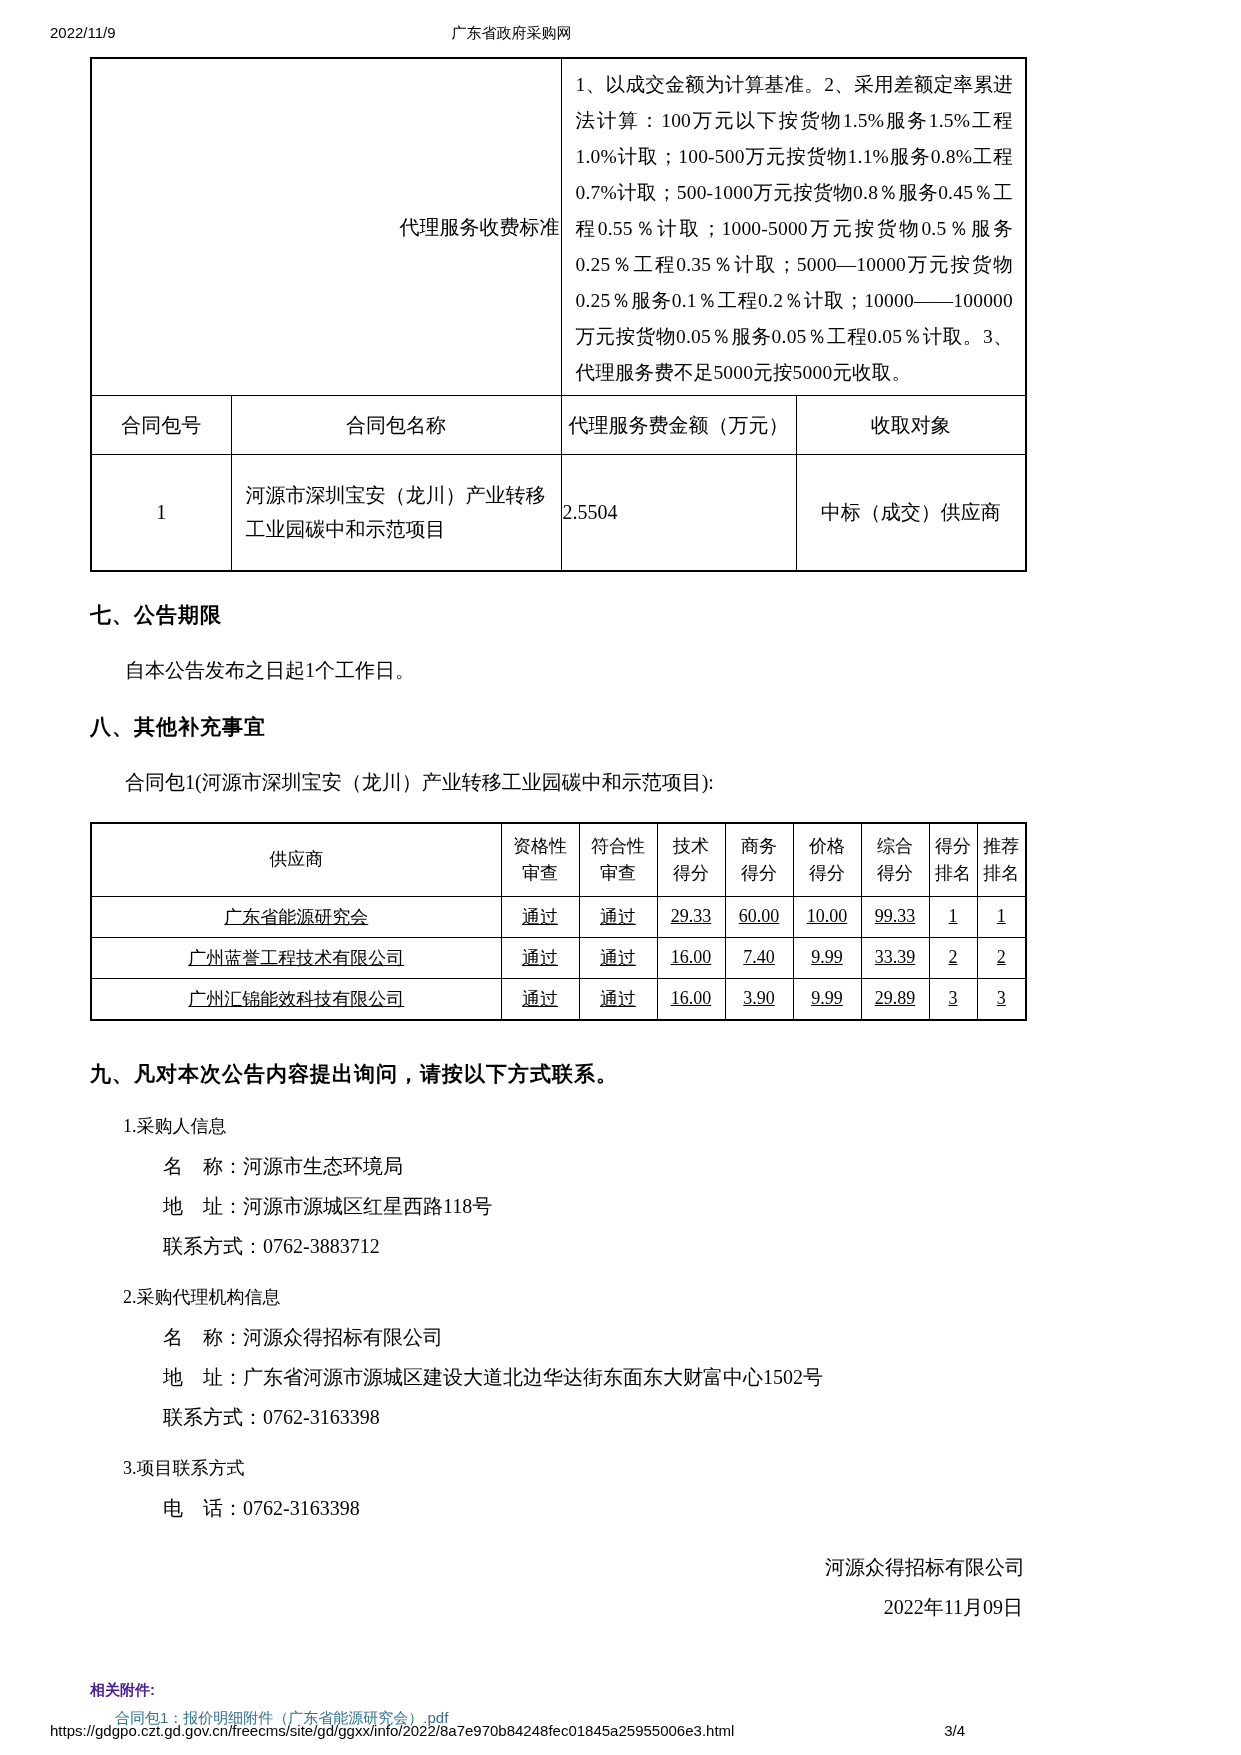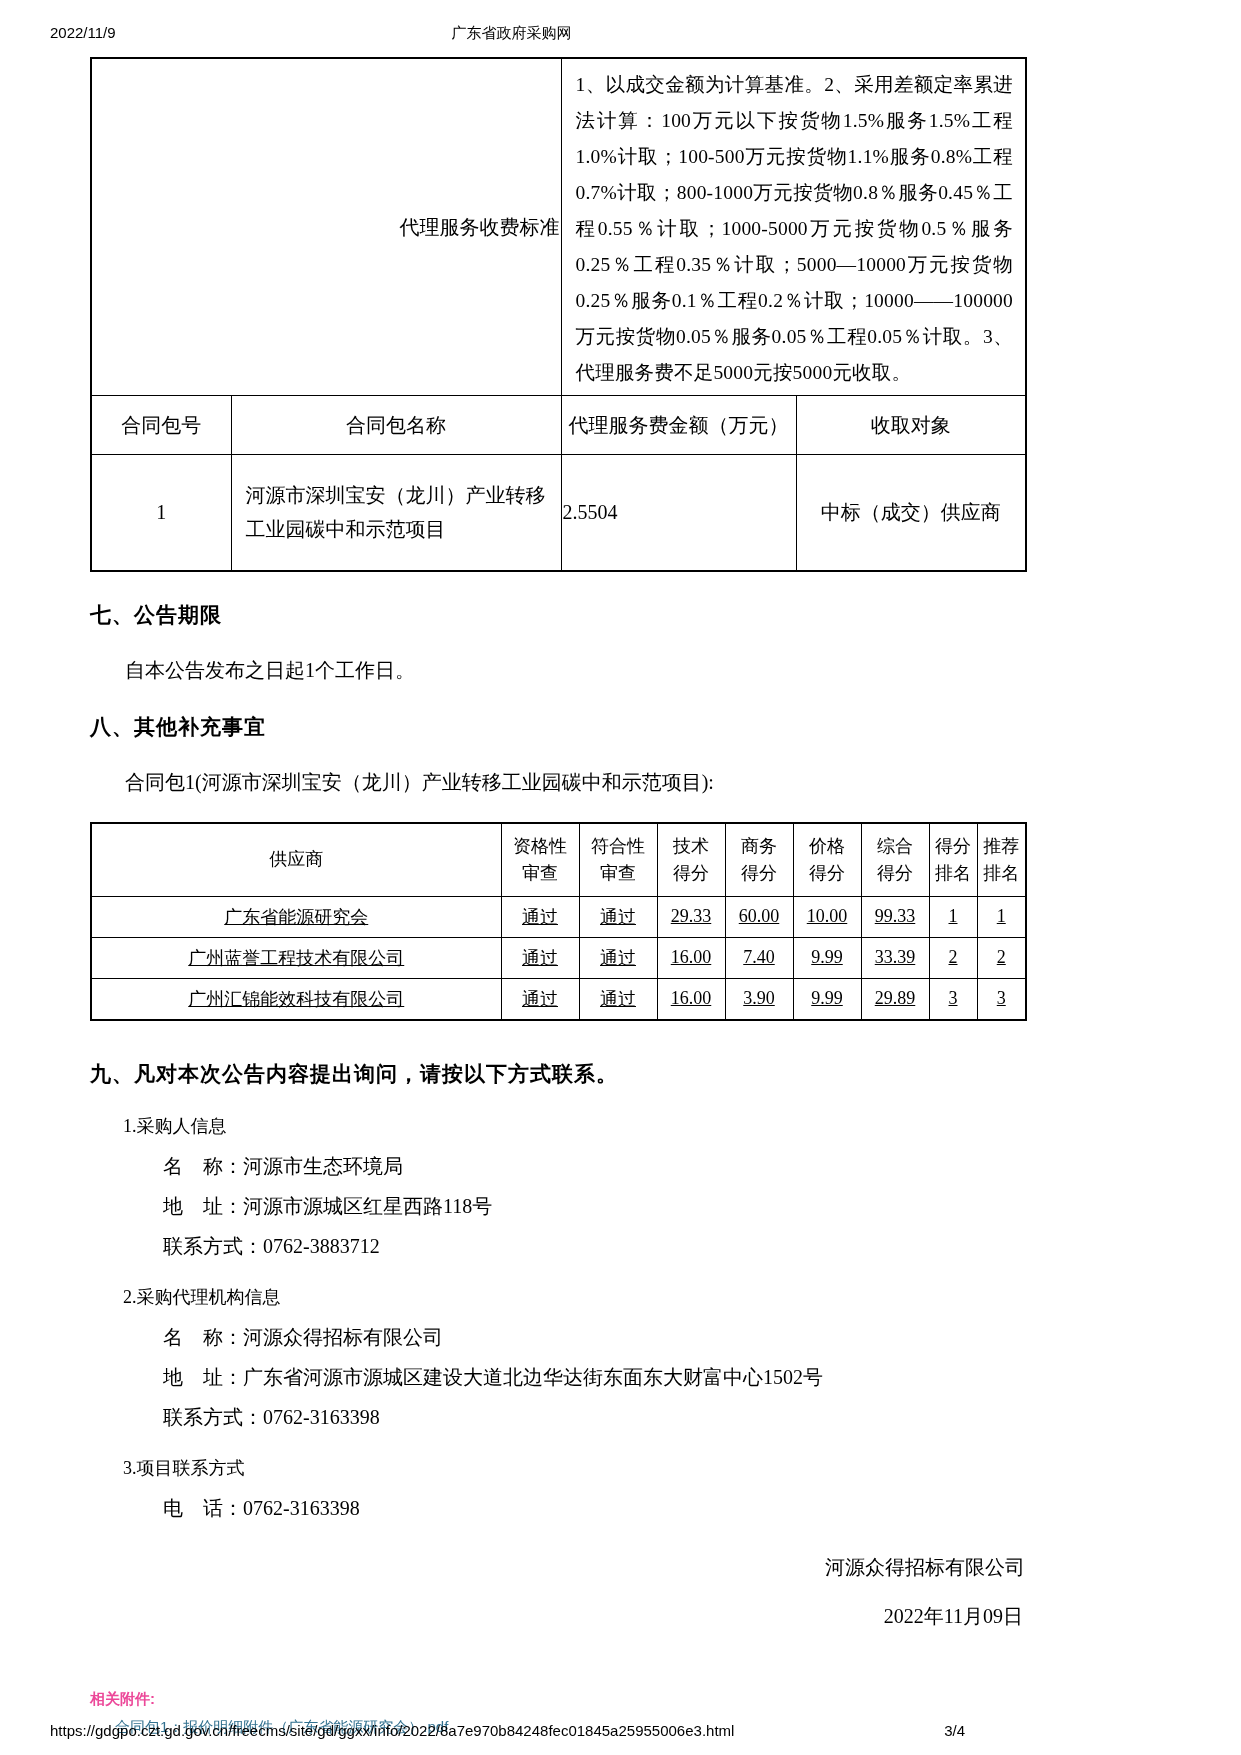--- a/index.html
+++ b/index.html
@@ -37,24 +37,24 @@
   .para{font-size:20px;margin:26px 0 0 35px;line-height:28px;}
   
   .score-table{margin-top:26px;font-size:18px;}
   .score-table th{white-space:pre-line;line-height:27px;height:70px;text-align:center;font-size:18px;}
   .score-table td{height:38px;text-align:center;text-decoration:underline;}
   
   .contact-heading{font-size:18px;margin:24px 0 0 33px;line-height:27px;}
   .contact-line{font-size:20px;margin:13px 0 0 73px;line-height:27px;}
   
   .signature{margin-top:32px;text-align:right;font-size:20px;}
-  .signature .sig-date{margin-top:22px;padding-right:2px;}
+  .signature .sig-date{margin-top:13px;padding-right:2px;}
   
   .attachments{margin-top:60px;font-family:"Liberation Sans","DejaVu Sans",sans-serif;}
-  .attach-label{font-size:15px;font-weight:bold;color:#ec4899;}
+  .attach-label{font-size:15px;font-weight:bold;color:#4c1d95;}
   .attach-link{margin:9px 0 0 25px;font-size:15px;color:#31708f;cursor:pointer;width:fit-content;}
 </style>
 </head>
 <body>
 
 <div class="page">
 
   <div class="print-header">
     <span class="ph-date">2022/11/9</span>
     <span class="ph-site">广东省政府采购网</span>
@@ -65,21 +65,21 @@
     <table class="doc-table">
       <colgroup>
           <col style="width:140px">
           <col style="width:330px">
           <col style="width:235px">
           <col style="width:230px">
         </colgroup>
       <tbody>
           <tr>
         <td colspan="2" class="fee-label-cell">代理服务收费标准</td>
-        <td colspan="2" class="fee-text-cell">1、以成交金额为计算基准。2、采用差额定率累进法计算：100万元以下按货物1.5%服务1.5%工程1.0%计取；100-500万元按货物1.1%服务0.8%工程0.7%计取；800-1000万元按货物0.8％服务0.45％工程0.55％计取；1000-5000万元按货物0.5％服务0.25％工程0.35％计取；5000—10000万元按货物0.25％服务0.1％工程0.2％计取；10000——100000万元按货物0.05％服务0.05％工程0.05％计取。3、代理服务费不足5000元按5000元收取。</td>
+        <td colspan="2" class="fee-text-cell">1、以成交金额为计算基准。2、采用差额定率累进法计算：100万元以下按货物1.5%服务1.5%工程1.0%计取；100-500万元按货物1.1%服务0.8%工程0.7%计取；500-1000万元按货物0.8％服务0.45％工程0.55％计取；1000-5000万元按货物0.5％服务0.25％工程0.35％计取；5000—10000万元按货物0.25％服务0.1％工程0.2％计取；10000——100000万元按货物0.05％服务0.05％工程0.05％计取。3、代理服务费不足5000元按5000元收取。</td>
       </tr>
       <tr class="fee-head-row">
         <th>合同包号</th>
         <th>合同包名称</th>
         <th>代理服务费金额（万元）</th>
         <th>收取对象</th>
       </tr>
       <tr class="fee-data-row">
         <td class="cell-center">1</td>
         <td class="cell-name">河源市深圳宝安（龙川）产业转移工业园碳中和示范项目</td>

